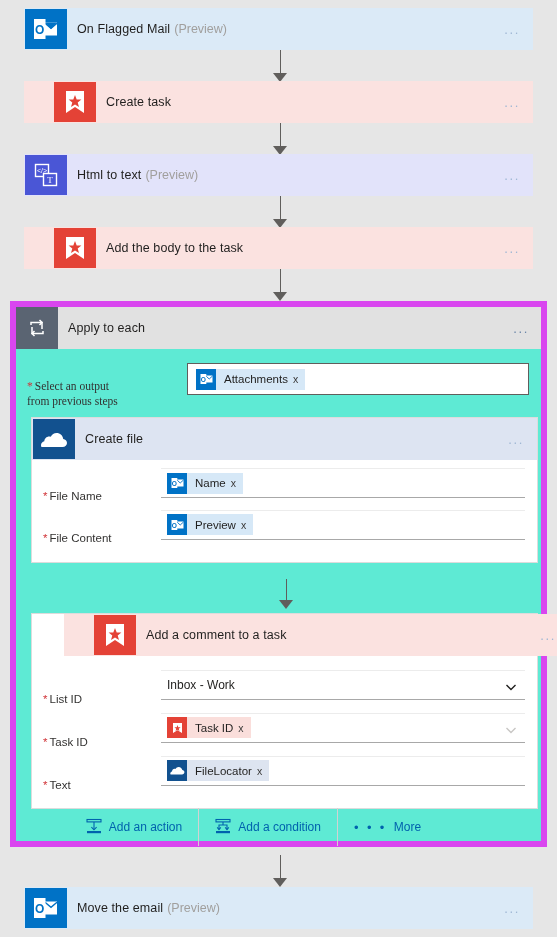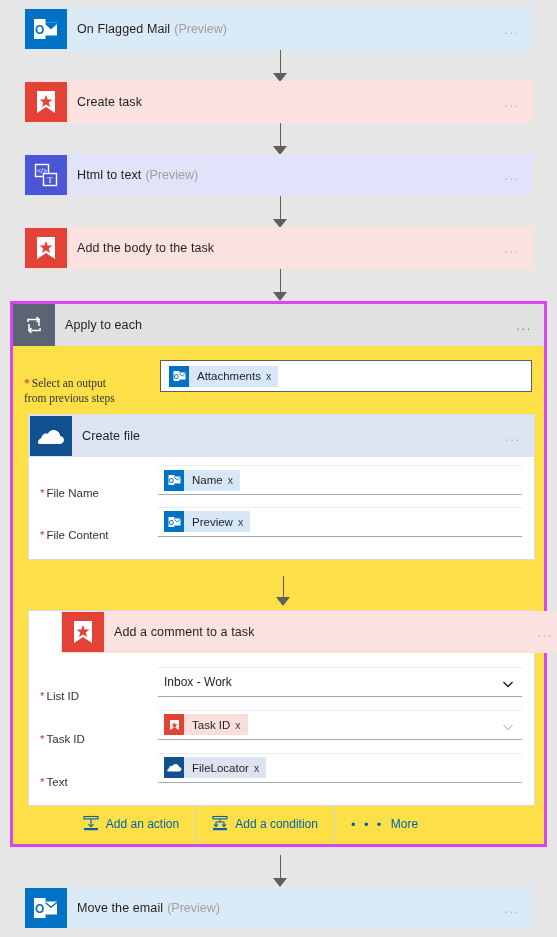--- a/index.html
+++ b/index.html
@@ -58,21 +58,21 @@
     display: flex; align-items: center; justify-content: center;
   }
   .tile-outlook { background: #0072c6; }
   .tile-wunder  { background: #e44236; }
   .tile-html    { background: #4a56d6; }
   .tile-onedrive{ background: #12518f; }
   .tile-loop    { background: #5a6472; }
 
   
   .tint-outlook  { background: #dbeaf7; }
-  .tint-wunder   { background: #fbe2e0; }
+  .tint-wunder   { background: #fbe2e0; padding-left: 29px; }
   .tint-html     { background: #e2e3fa; }
   .tint-onedrive { background: #dde4f2; }
 
   
   .arrow {
     position: absolute;
     width: 18px;
     display: flex; flex-direction: column; align-items: center;
   }
   .arrow .stem { width: 1px; background: #605e5c; flex: 1; }
@@ -80,22 +80,22 @@
     width: 0; height: 0;
     border-left: 7px solid transparent;
     border-right: 7px solid transparent;
     border-top: 9px solid #605e5c;
     margin-top: -1px;
   }
 
   
   .loop-box {
     position: absolute;
-    background: #fde047;
-    border: 3px solid #d946ef;
+    background: #5eead4;
+    border: 6px solid #d946ef;
   }
   .loop-hdr {
     height: 42px;
     display: flex; align-items: stretch;
     background: #e1e1e1;
     position: relative;
   }
 
   
   .field-row {
@@ -117,20 +117,21 @@
     flex: 1;
   }
   .ctl-box {
     border: 1px solid #605e5c;
     background: #fff;
     height: 34px;
     display: flex; align-items: center;
     padding: 0 8px;
     font-size: 12px;
     color: #201f1e;
+    margin-left: 24px;
   }
   .ctl-underline {
     border: none;
     border-bottom: 1px solid #a8a8a8;
     border-top: 1px solid #ececec;
     background: #fff;
     height: 28px;
     display: flex; align-items: center;
     padding: 0 6px;
     font-size: 12px;

